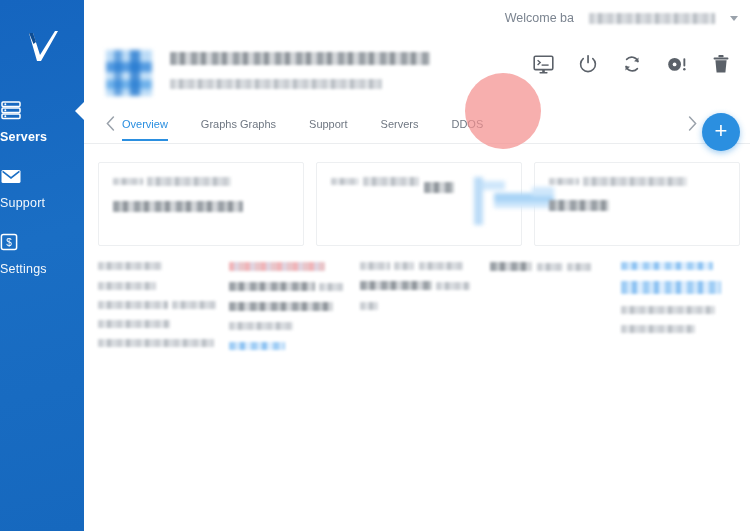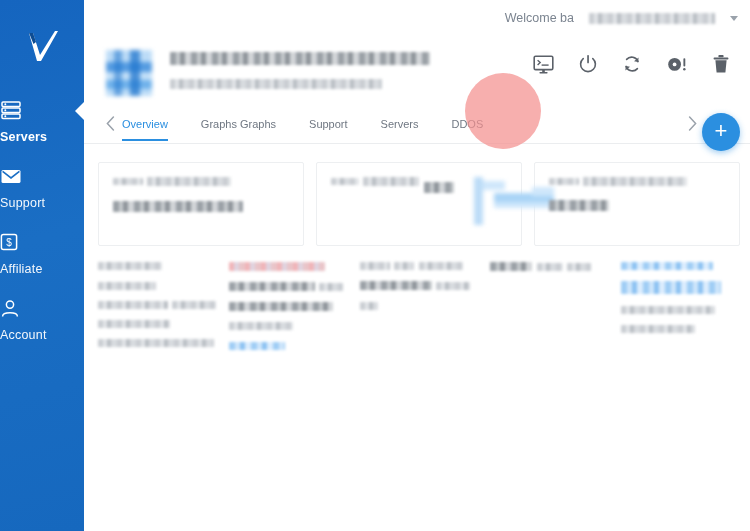--- a/index.html
+++ b/index.html
@@ -177,32 +177,23 @@
         <span class="nav-label">Support</span>
       </div>
 
       <div class="nav-item">
         <span class="nav-icon">
           <svg width="18" height="18" viewBox="0 0 18 18">
             <rect x="1.4" y="1.4" width="15.2" height="15.2" rx="2" fill="none" stroke="#fff" stroke-width="1.5"></rect>
             <text x="9" y="13" text-anchor="middle" font-size="10" font-family="Liberation Sans, sans-serif" fill="#fff">$</text>
           </svg>
         </span>
-        <span class="nav-label">Affiliate</span>
-      </div>
-
-      <div class="nav-item">
-        <span class="nav-icon">
-          <svg width="20" height="19" viewBox="0 0 20 19">
-            <circle cx="10" cy="5.6" r="3.6" fill="none" stroke="#fff" stroke-width="1.5"></circle>
-            <path d="M2.6 17.4 C2.6 12.6 17.4 12.6 17.4 17.4" fill="none" stroke="#fff" stroke-width="1.5"></path>
-          </svg>
-        </span>
-        <span class="nav-label">Account</span>
-      </div>
+        <span class="nav-label">Settings</span>
+      </div>
+
 
     </div>
   </div>
 
   <div class="main">
 
     <div class="topbar">
       <div class="welcome">
         <span>Welcome ba</span>
         <span class="redact" style="width:126px;height:11px;"></span>

